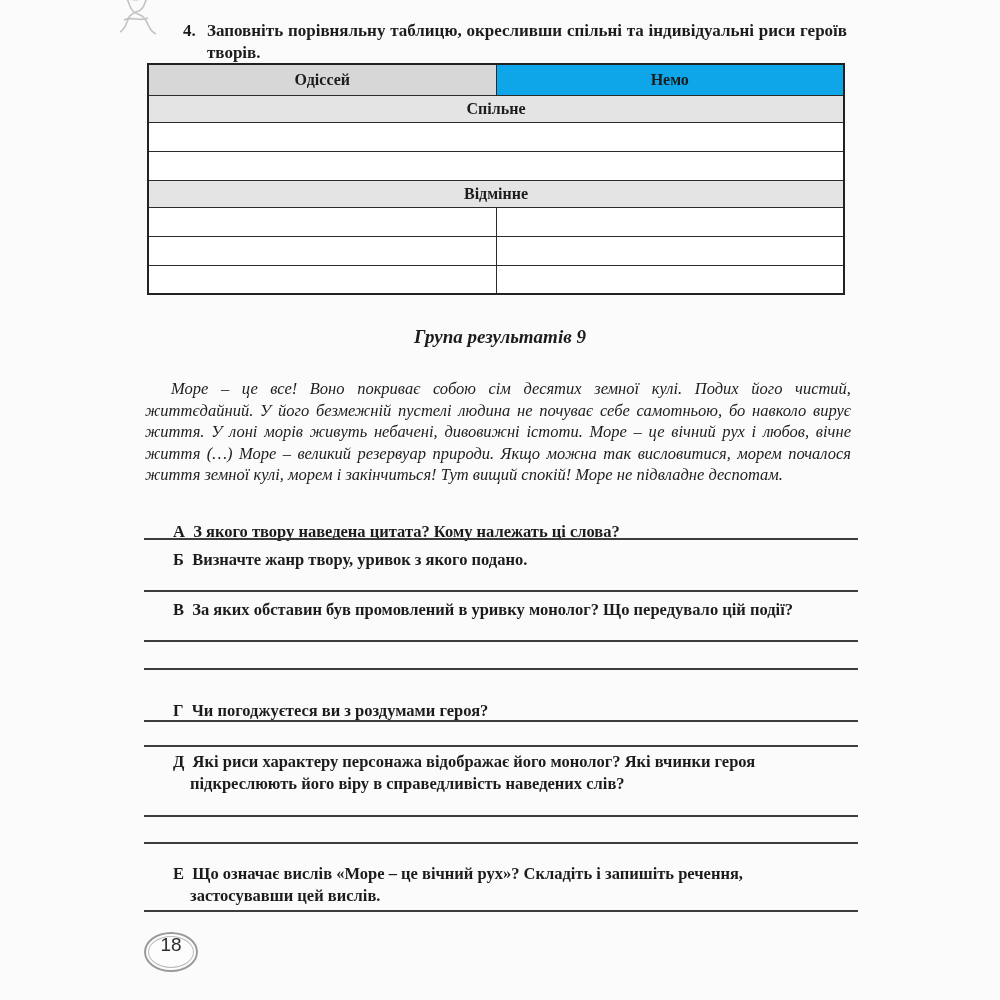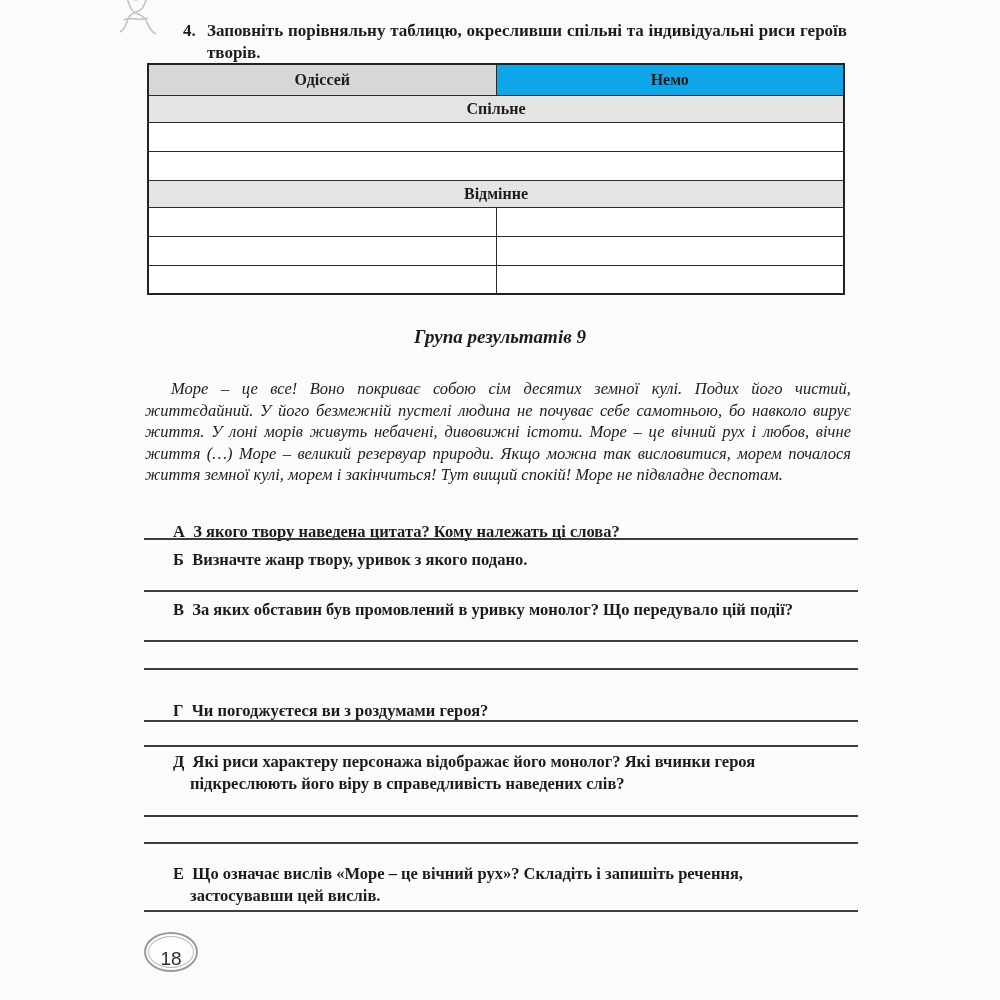--- a/index.html
+++ b/index.html
@@ -49,21 +49,21 @@
      padding-left:17px;text-indent:-17px;box-sizing:border-box;}
   .q-label{font-weight:bold;}
   .q-label:after{content:"\00a0\00a0";}
 
   
   .aline{position:absolute;left:144px;width:714px;height:2px;background:#3d3d3d;}
 
   
   .page-badge{position:absolute;left:144px;top:932px;width:54px;height:40px;
               border:2px solid #9a9a9a;border-radius:50%;
-              display:flex;align-items:flex-end;justify-content:center;
+              display:flex;align-items:flex-start;justify-content:center;
               background:#fdfdfd;box-sizing:border-box;}
   .page-badge-inner{position:absolute;inset:2px;border:1px solid #b9b9b9;border-radius:50%;}
   .page-num{font-family:"Liberation Sans", sans-serif;font-size:19px;color:#2e2e2e;
             position:relative;z-index:1;}
 </style>
 </head>
 <body>
 
 <div class="page">
 

